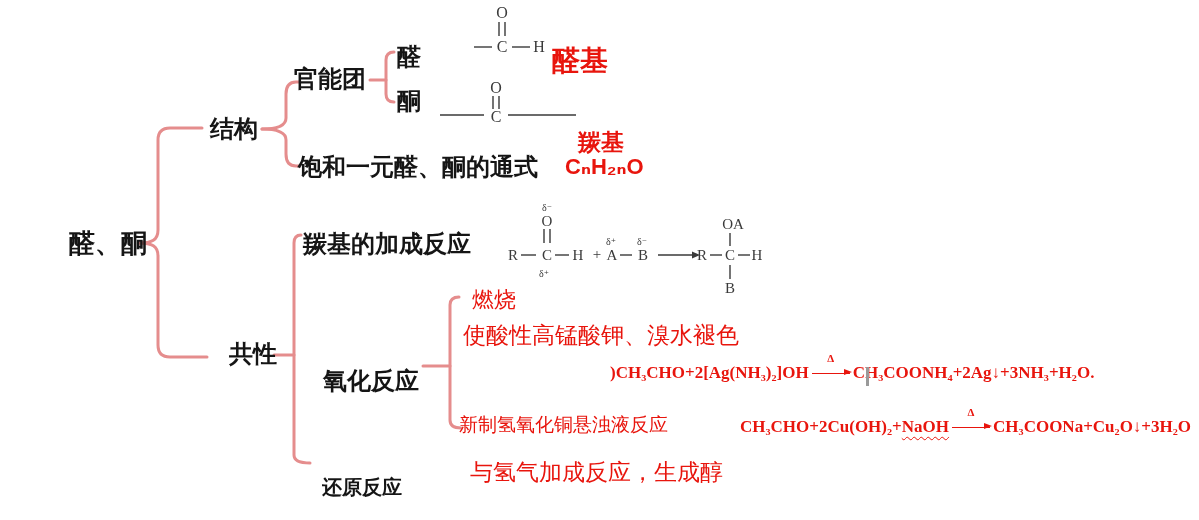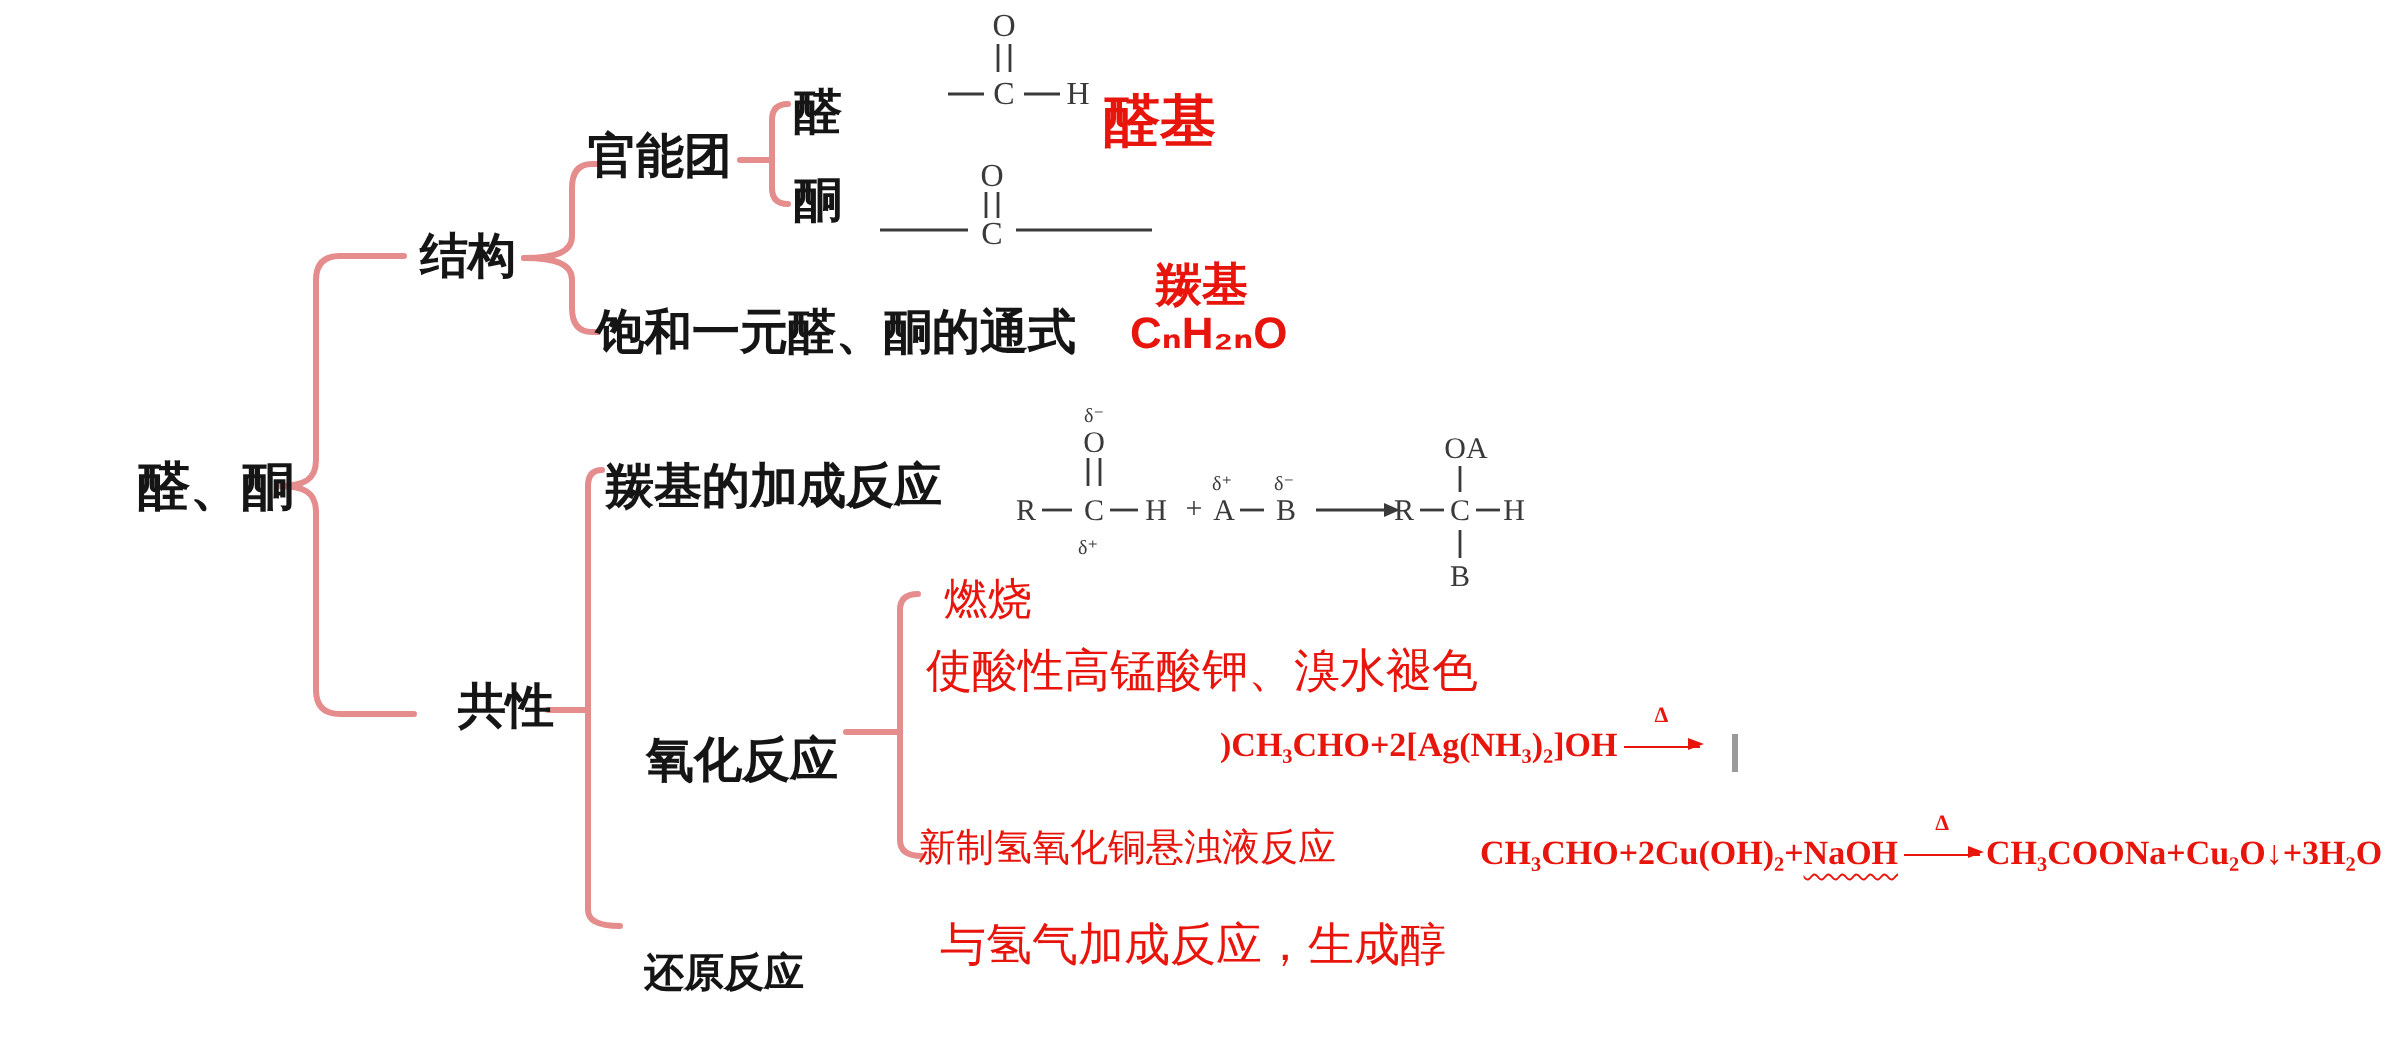--- a/index.html
+++ b/index.html
@@ -116,20 +116,21 @@
     <line x1="230" y1="67" x2="230" y2="81"></line>
     <text x="230" y="95" font-size="15" text-anchor="middle">B</text>
   </svg>
 
   <div class="eq" style="left:610px;top:363px;font-size:17px;">
     <span>)CH₃CHO+2[Ag(NH₃)₂]OH</span>
     <span class="rxn-arrow">
       <span class="rxn-cond">Δ</span>
       <span class="rxn-shaft"></span>
     </span>
+    <span>CH₃COONH₄+2Ag↓+3NH₃+H₂O.</span>
   </div>
   <div class="cursor" style="left:866px;top:367px;"></div>
 
   <div class="eq" style="left:740px;top:417px;font-size:17px;">
     <span>CH₃CHO+2Cu(OH)₂+</span>
     <span class="wavy">NaOH</span>
     <span class="rxn-arrow">
       <span class="rxn-cond">Δ</span>
       <span class="rxn-shaft"></span>
     </span>

